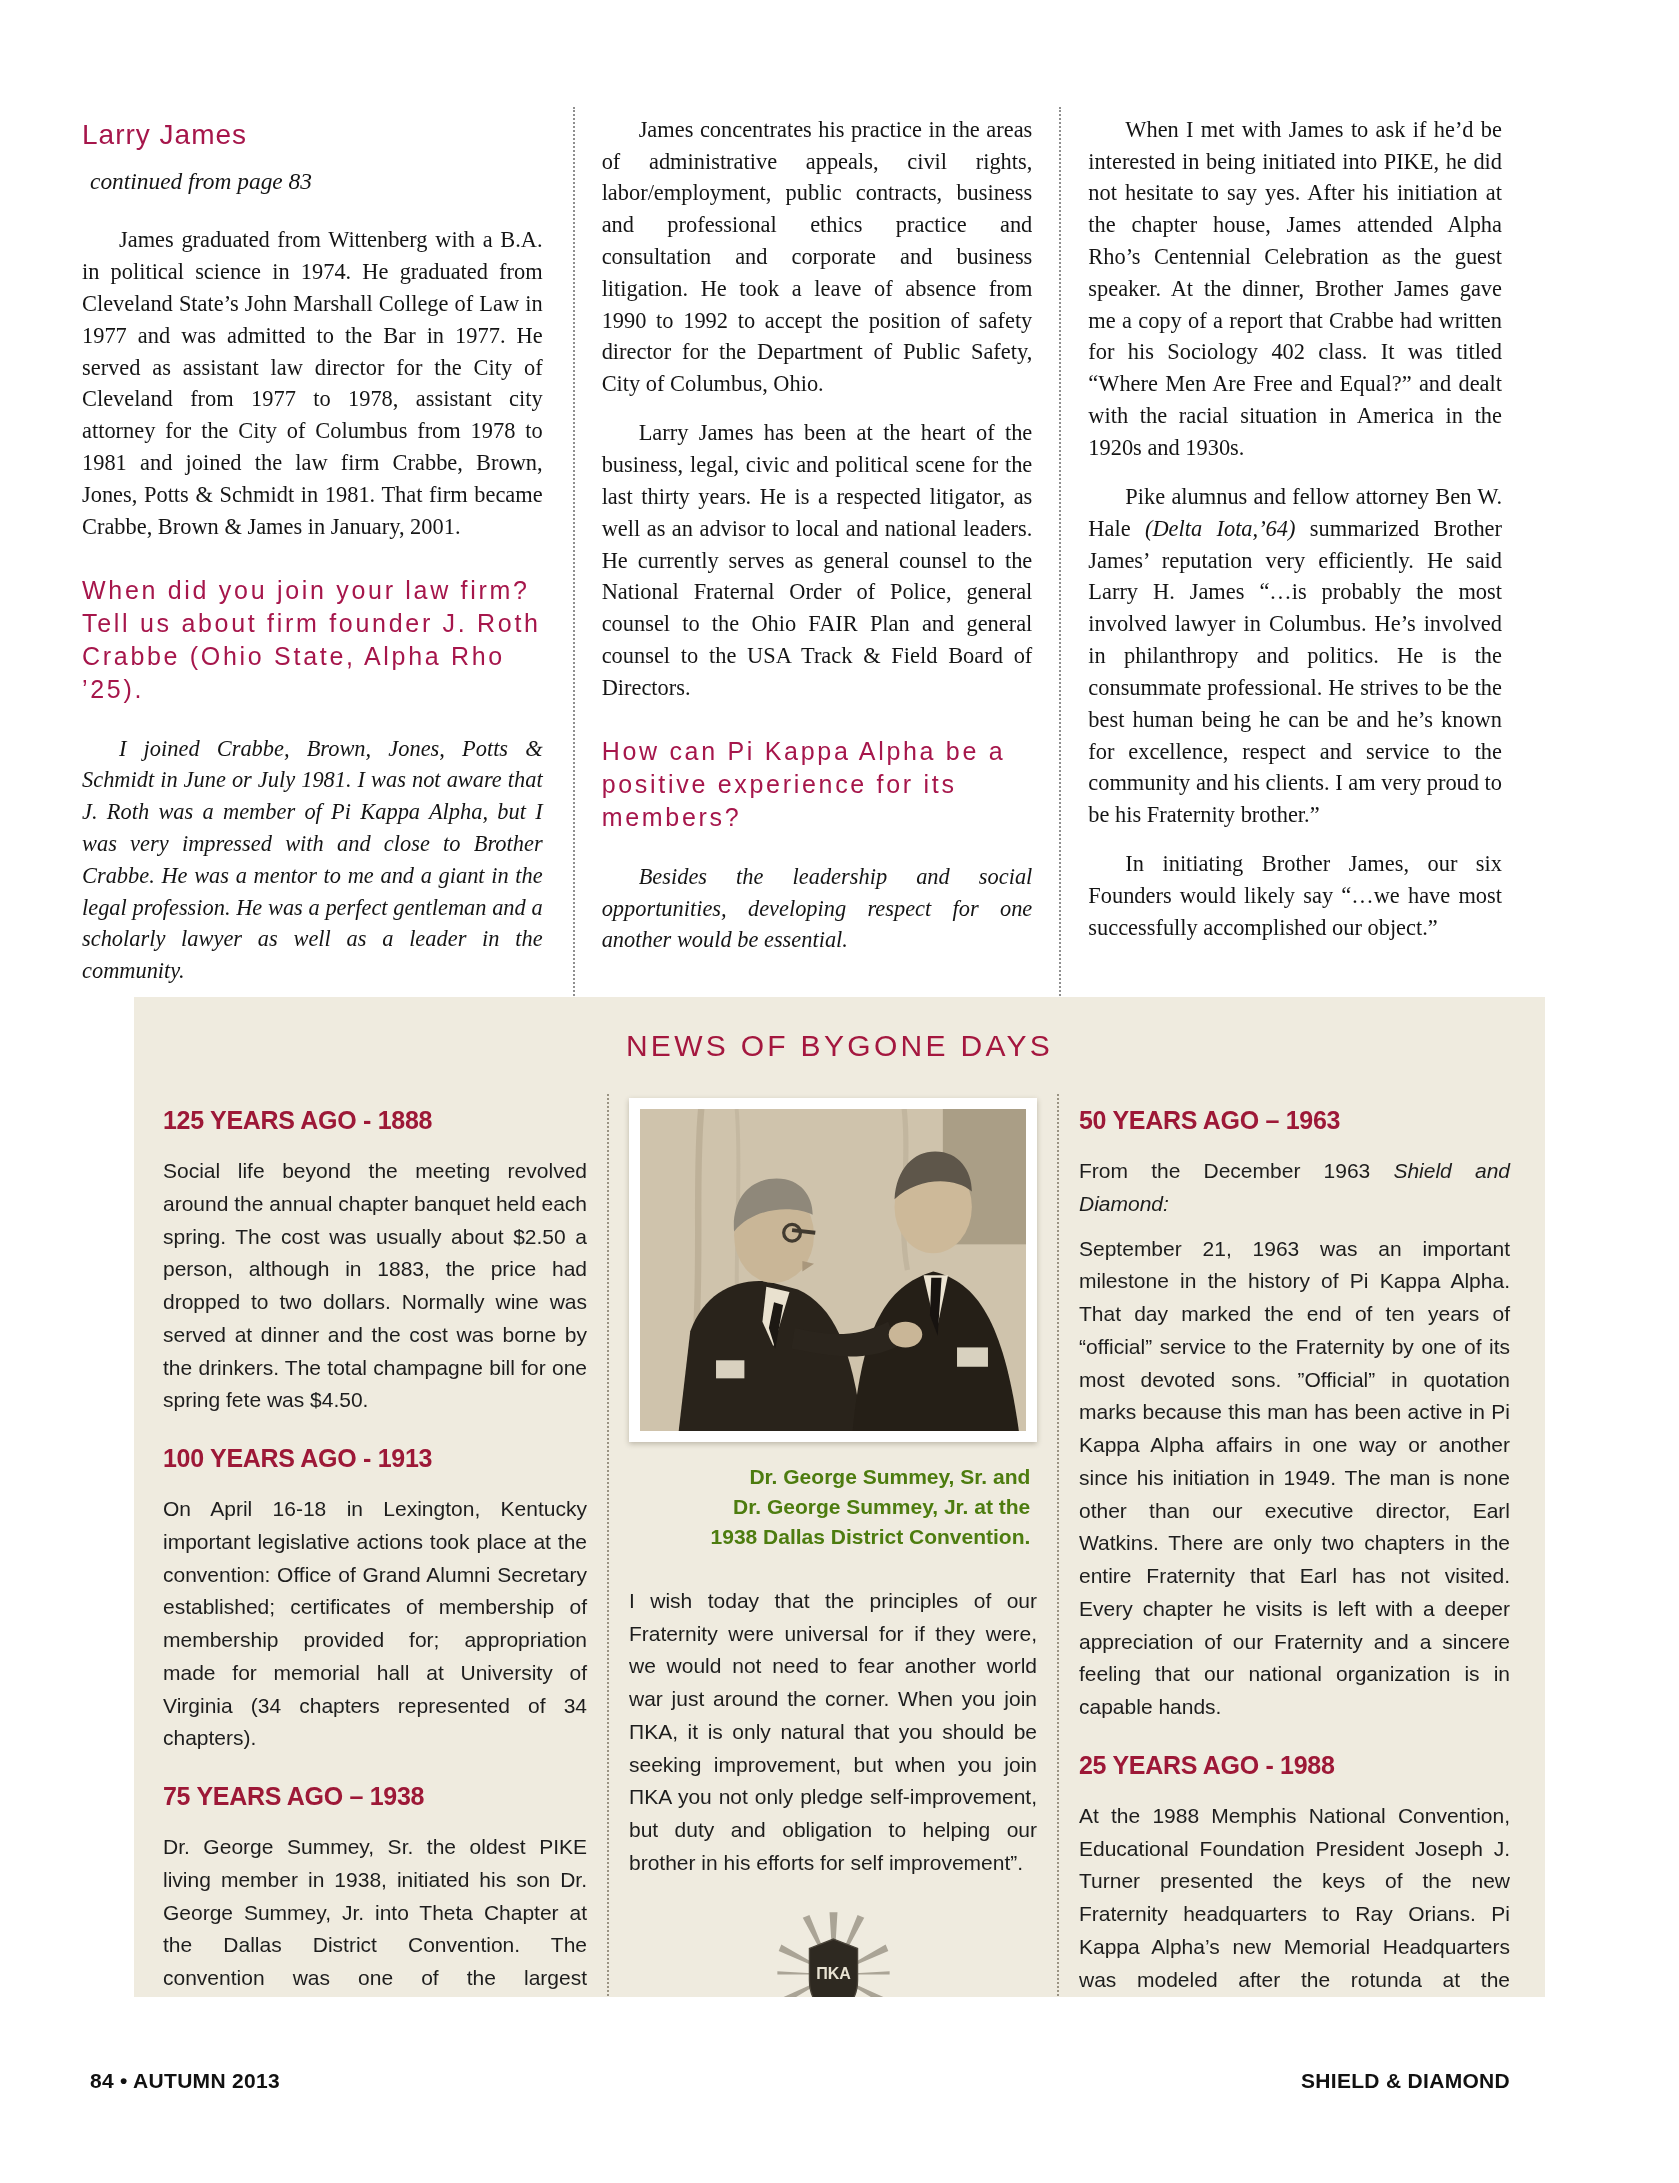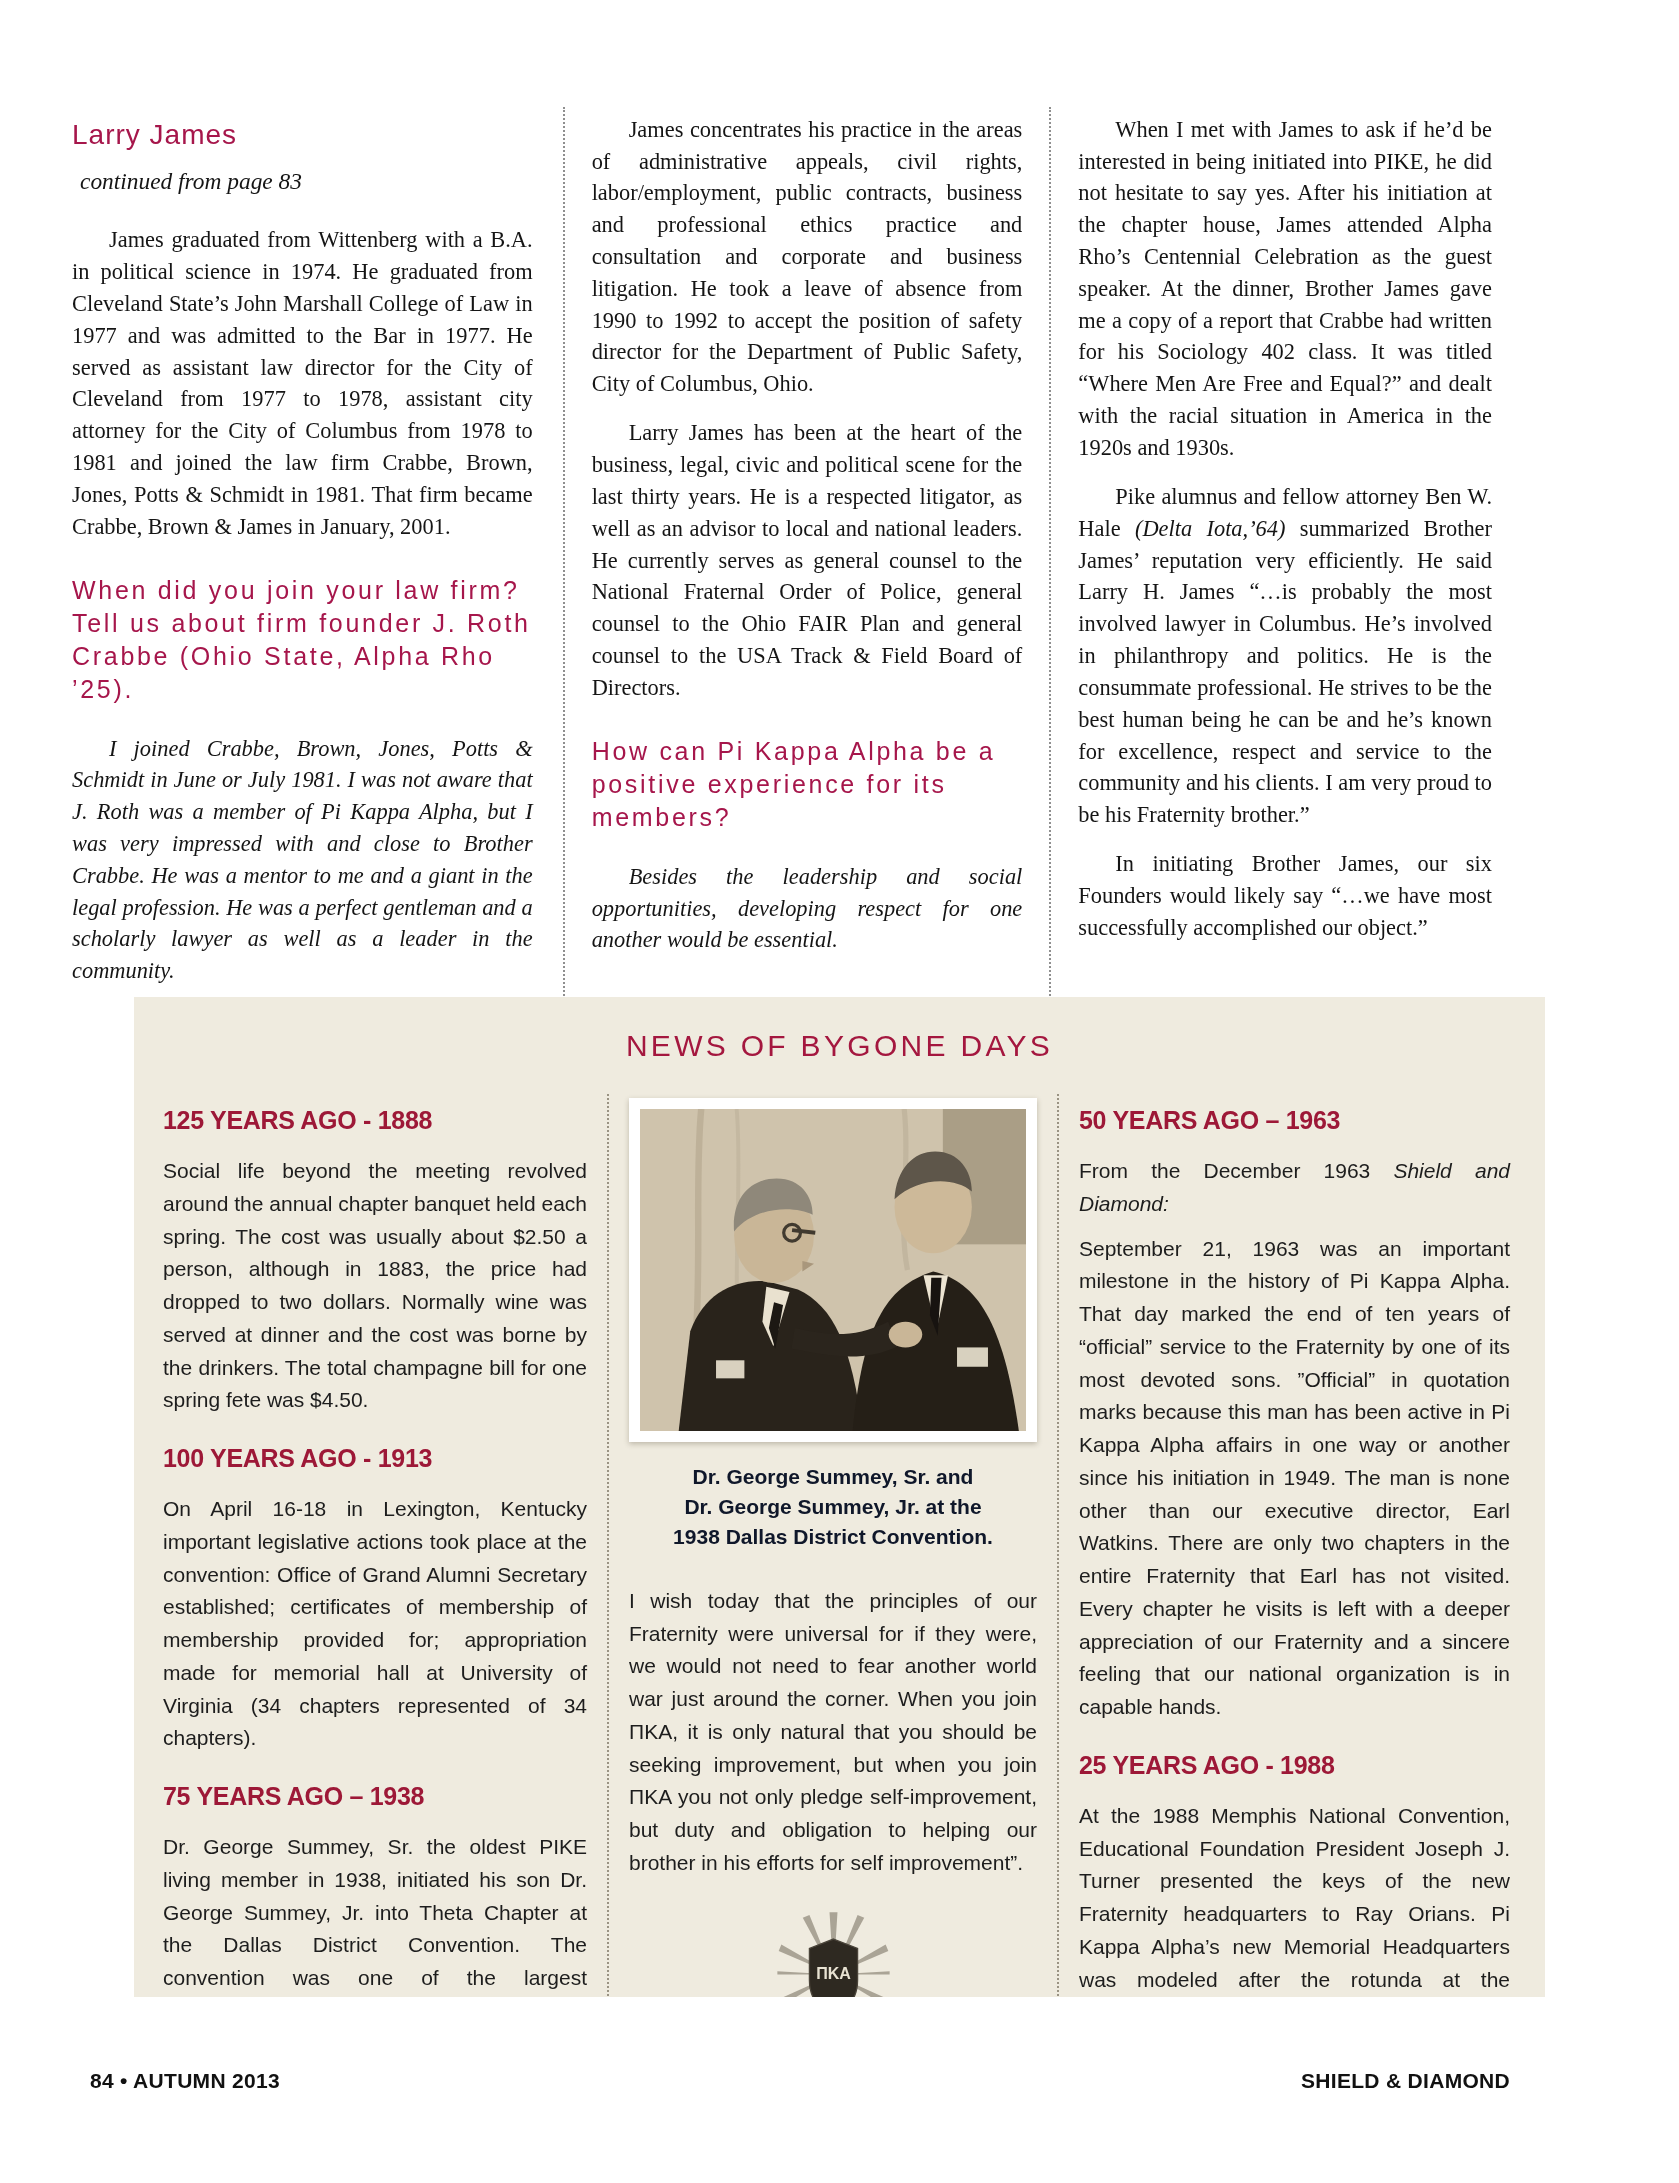--- a/index.html
+++ b/index.html
@@ -4,21 +4,21 @@
 <style>
   html,body{margin:0;padding:0;}
   body{
     width:1679px;height:2183px;background:#ffffff;position:relative;
     font-family:"Liberation Serif", serif;color:#151515;
     -webkit-font-smoothing:antialiased;
   }
   .page{position:absolute;inset:0;overflow:hidden;}
 
   
-  .top{position:absolute;left:72px;top:107px;width:1420px;display:flex;align-items:stretch;justify-content:center;}
+  .top{position:absolute;left:82px;top:107px;width:1420px;display:flex;align-items:stretch;justify-content:center;}
   .tcol1{width:461px;padding-right:30px;}
   .tcol2{width:431px;padding:6.7px 27px 27px 27px;border-left:2px dotted #8f8f8f;}
   .tcol3{width:414px;padding:6.7px 0 27px 27px;border-left:2px dotted #8f8f8f;}
 
   .article-title{
     font-family:"Liberation Sans",sans-serif;font-size:28px;font-weight:400;
     color:#a6164b;letter-spacing:1px;margin:12px 0 17.4px 0;
   }
   .continued{font-style:italic;font-size:23.4px;margin:0 0 29px 8px;}
   p.body-p{font-size:22.4px;line-height:1.42;text-align:justify;margin:0 0 17.4px 0;hyphens:auto;}
@@ -52,22 +52,22 @@
     font-family:"Liberation Sans",sans-serif;font-size:21px;line-height:1.56;
     text-align:justify;margin:0 0 12px 0;color:#1d1d1d;hyphens:auto;
   }
 
   .photo-frame{
     background:#ffffff;padding:10.7px;box-shadow:0 2px 5.3px rgba(60,50,30,.28);
     margin:4px 0 20px 0;
   }
   .photo-frame svg{display:block;width:100%;height:auto;}
   .photo-caption{
-    text-align:center;font-family:"Liberation Sans",sans-serif;font-weight:700;
-    font-size:21px;line-height:1.45;margin:9.4px 6.7px 32px 6.7px;color:#0f172a;
+    text-align:right;font-family:"Liberation Sans",sans-serif;font-weight:700;
+    font-size:21px;line-height:1.45;margin:9.4px 6.7px 32px 6.7px;color:#4d7c0f;
   }
   .emblem-wrap{text-align:center;margin-top:31px;}
 
   .earl-figure{float:right;width:213px;margin:4px 0 6.7px 17.4px;}
   .earl-frame{background:#ffffff;padding:6.7px;box-shadow:0 1.3px 4px rgba(60,50,30,.25);}
   .earl-frame svg{display:block;width:100%;height:auto;}
   .earl-caption{
     text-align:center;font-family:"Liberation Sans",sans-serif;font-weight:700;
     font-size:21.4px;margin-top:6.7px;color:#141414;
   }

